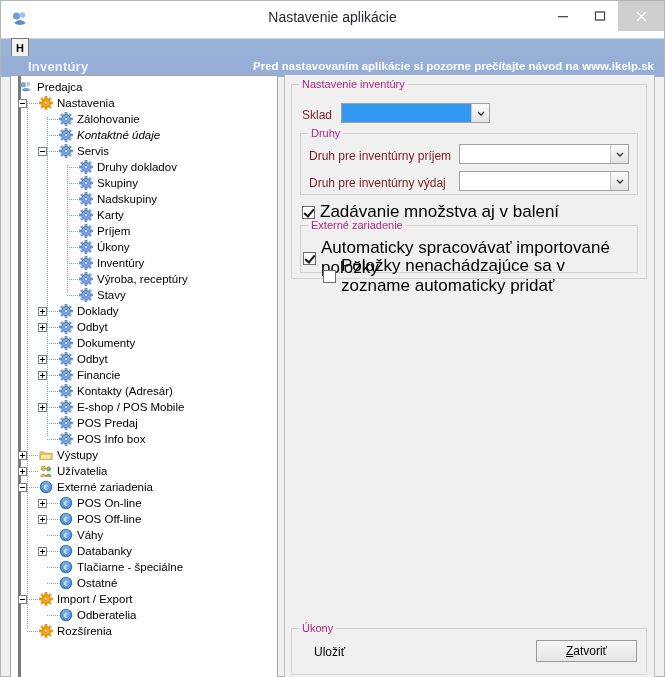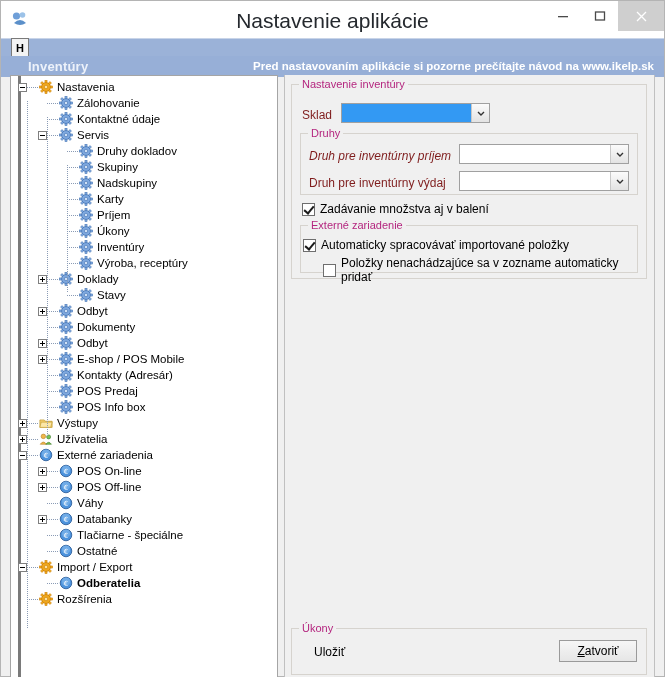--- a/index.html
+++ b/index.html
@@ -32,21 +32,21 @@
   }
   .app-icon {
     position: absolute;
     left: 10px; top: 9px;
     width: 18px; height: 18px;
   }
   .title-text {
     position: absolute;
     left: 0; right: 0; top: 8px;
     text-align: center;
-    font-size: 21px;
+    font-size: 14px;
     color: #25292e;
     font-family: "Liberation Sans", sans-serif;
   }
   .winbtns {
     position: absolute;
     right: 0; top: 0;
     display: flex;
     height: 30px;
   }
   .winbtn {
@@ -251,21 +251,21 @@
     background: linear-gradient(to bottom, #fbfbfb, #e3e3e3);
     border-left: 1px solid #c8c8c8;
     display: flex; align-items: center; justify-content: center;
   }
   .combo .carrow svg { display: block; }
 
   .cbrow {
     position: absolute;
     display: flex;
     align-items: center;
-    font-size: 12px;
+    font-size: 17px;
   }
   .cbox {
     width: 13px; height: 13px;
     border: 1px solid #6e6e6e;
     background: #ffffff;
     box-sizing: border-box;
     margin-right: 5px;
     position: relative;
     flex: none;
   }
@@ -341,20 +341,28 @@
     <div class="banner-left">Inventúry</div>
     <div class="banner-right">Pred nastavovaním aplikácie si pozorne prečítajte návod na www.ikelp.sk</div>
   </div>
 
   <div class="body-area">
 
     <div class="tree-panel">
       <div class="tree-scroll-left"></div>
       <div class="tree" id="tree-root">
           <div class="trow">
+            <span class="ticon" style="left: 8px;"><svg width="14" height="14" viewBox="0 0 18 18">
+                <circle cx="5.5" cy="6" r="3.4" fill="#7fa8db"></circle>
+                <circle cx="11.8" cy="5.2" r="2.6" fill="#a9cbeb"></circle>
+                <path d="M3 13 Q9 7.5 15 13 Q9 16.5 3 13 Z" fill="#6b98cd"></path>
+              </svg></span>
+            <span class="tlabel-abs" style="left: 26px;">Predajca</span>
+          </div>
+          <div class="trow">
             <span class="hline" style="left: 16px; width: 11px;"></span>
             <span class="expander" style="left: 7px;"></span>
             <span class="ticon" style="left: 28px;"><svg width="14" height="14" viewBox="0 0 16 16">
                 <rect x="6.8" y="0.4" width="2.4" height="3.6" fill="#f0a91e" stroke="#c97d06" stroke-width="0.6" transform="rotate(0 8 8)"></rect>
                 <rect x="6.8" y="0.4" width="2.4" height="3.6" fill="#f0a91e" stroke="#c97d06" stroke-width="0.6" transform="rotate(45 8 8)"></rect>
                 <rect x="6.8" y="0.4" width="2.4" height="3.6" fill="#f0a91e" stroke="#c97d06" stroke-width="0.6" transform="rotate(90 8 8)"></rect>
                 <rect x="6.8" y="0.4" width="2.4" height="3.6" fill="#f0a91e" stroke="#c97d06" stroke-width="0.6" transform="rotate(135 8 8)"></rect>
                 <rect x="6.8" y="0.4" width="2.4" height="3.6" fill="#f0a91e" stroke="#c97d06" stroke-width="0.6" transform="rotate(180 8 8)"></rect>
                 <rect x="6.8" y="0.4" width="2.4" height="3.6" fill="#f0a91e" stroke="#c97d06" stroke-width="0.6" transform="rotate(225 8 8)"></rect>
                 <rect x="6.8" y="0.4" width="2.4" height="3.6" fill="#f0a91e" stroke="#c97d06" stroke-width="0.6" transform="rotate(270 8 8)"></rect>
@@ -387,21 +395,21 @@
                 <rect x="6.8" y="0.4" width="2.4" height="3.6" fill="#7fa9e0" stroke="#3f6fae" stroke-width="0.6" transform="rotate(45 8 8)"></rect>
                 <rect x="6.8" y="0.4" width="2.4" height="3.6" fill="#7fa9e0" stroke="#3f6fae" stroke-width="0.6" transform="rotate(90 8 8)"></rect>
                 <rect x="6.8" y="0.4" width="2.4" height="3.6" fill="#7fa9e0" stroke="#3f6fae" stroke-width="0.6" transform="rotate(135 8 8)"></rect>
                 <rect x="6.8" y="0.4" width="2.4" height="3.6" fill="#7fa9e0" stroke="#3f6fae" stroke-width="0.6" transform="rotate(180 8 8)"></rect>
                 <rect x="6.8" y="0.4" width="2.4" height="3.6" fill="#7fa9e0" stroke="#3f6fae" stroke-width="0.6" transform="rotate(225 8 8)"></rect>
                 <rect x="6.8" y="0.4" width="2.4" height="3.6" fill="#7fa9e0" stroke="#3f6fae" stroke-width="0.6" transform="rotate(270 8 8)"></rect>
                 <rect x="6.8" y="0.4" width="2.4" height="3.6" fill="#7fa9e0" stroke="#3f6fae" stroke-width="0.6" transform="rotate(315 8 8)"></rect>
                 <circle cx="8" cy="8" r="5" fill="#7fa9e0" stroke="#3f6fae" stroke-width="0.8"></circle>
                 <circle cx="8" cy="8" r="2" fill="#cfe0f5" stroke="#3f6fae" stroke-width="0.7"></circle>
               </svg></span>
-            <span class="tlabel-abs" style="left: 66px;">Kontaktné údaje</span>
+            <span class="tlabel-abs" style="left: 66px; font-style: italic;">Kontaktné údaje</span>
           </div>
           <div class="trow">
             <span class="hline" style="left: 36px; width: 11px;"></span>
             <span class="expander" style="left: 27px;"></span>
             <span class="ticon" style="left: 48px;"><svg width="14" height="14" viewBox="0 0 16 16">
                 <rect x="6.8" y="0.4" width="2.4" height="3.6" fill="#7fa9e0" stroke="#3f6fae" stroke-width="0.6" transform="rotate(0 8 8)"></rect>
                 <rect x="6.8" y="0.4" width="2.4" height="3.6" fill="#7fa9e0" stroke="#3f6fae" stroke-width="0.6" transform="rotate(45 8 8)"></rect>
                 <rect x="6.8" y="0.4" width="2.4" height="3.6" fill="#7fa9e0" stroke="#3f6fae" stroke-width="0.6" transform="rotate(90 8 8)"></rect>
                 <rect x="6.8" y="0.4" width="2.4" height="3.6" fill="#7fa9e0" stroke="#3f6fae" stroke-width="0.6" transform="rotate(135 8 8)"></rect>
                 <rect x="6.8" y="0.4" width="2.4" height="3.6" fill="#7fa9e0" stroke="#3f6fae" stroke-width="0.6" transform="rotate(180 8 8)"></rect>
@@ -535,37 +543,20 @@
                 <rect x="6.8" y="0.4" width="2.4" height="3.6" fill="#7fa9e0" stroke="#3f6fae" stroke-width="0.6" transform="rotate(180 8 8)"></rect>
                 <rect x="6.8" y="0.4" width="2.4" height="3.6" fill="#7fa9e0" stroke="#3f6fae" stroke-width="0.6" transform="rotate(225 8 8)"></rect>
                 <rect x="6.8" y="0.4" width="2.4" height="3.6" fill="#7fa9e0" stroke="#3f6fae" stroke-width="0.6" transform="rotate(270 8 8)"></rect>
                 <rect x="6.8" y="0.4" width="2.4" height="3.6" fill="#7fa9e0" stroke="#3f6fae" stroke-width="0.6" transform="rotate(315 8 8)"></rect>
                 <circle cx="8" cy="8" r="5" fill="#7fa9e0" stroke="#3f6fae" stroke-width="0.8"></circle>
                 <circle cx="8" cy="8" r="2" fill="#cfe0f5" stroke="#3f6fae" stroke-width="0.7"></circle>
               </svg></span>
             <span class="tlabel-abs" style="left: 86px;">Výroba, receptúry</span>
           </div>
           <div class="trow">
-            <span class="hline" style="left: 36px; width: 11px;"></span>
-            <span class="expander plus" style="left: 27px;"></span>
-            <span class="ticon" style="left: 48px;"><svg width="14" height="14" viewBox="0 0 16 16">
-                <rect x="6.8" y="0.4" width="2.4" height="3.6" fill="#7fa9e0" stroke="#3f6fae" stroke-width="0.6" transform="rotate(0 8 8)"></rect>
-                <rect x="6.8" y="0.4" width="2.4" height="3.6" fill="#7fa9e0" stroke="#3f6fae" stroke-width="0.6" transform="rotate(45 8 8)"></rect>
-                <rect x="6.8" y="0.4" width="2.4" height="3.6" fill="#7fa9e0" stroke="#3f6fae" stroke-width="0.6" transform="rotate(90 8 8)"></rect>
-                <rect x="6.8" y="0.4" width="2.4" height="3.6" fill="#7fa9e0" stroke="#3f6fae" stroke-width="0.6" transform="rotate(135 8 8)"></rect>
-                <rect x="6.8" y="0.4" width="2.4" height="3.6" fill="#7fa9e0" stroke="#3f6fae" stroke-width="0.6" transform="rotate(180 8 8)"></rect>
-                <rect x="6.8" y="0.4" width="2.4" height="3.6" fill="#7fa9e0" stroke="#3f6fae" stroke-width="0.6" transform="rotate(225 8 8)"></rect>
-                <rect x="6.8" y="0.4" width="2.4" height="3.6" fill="#7fa9e0" stroke="#3f6fae" stroke-width="0.6" transform="rotate(270 8 8)"></rect>
-                <rect x="6.8" y="0.4" width="2.4" height="3.6" fill="#7fa9e0" stroke="#3f6fae" stroke-width="0.6" transform="rotate(315 8 8)"></rect>
-                <circle cx="8" cy="8" r="5" fill="#7fa9e0" stroke="#3f6fae" stroke-width="0.8"></circle>
-                <circle cx="8" cy="8" r="2" fill="#cfe0f5" stroke="#3f6fae" stroke-width="0.7"></circle>
-              </svg></span>
-            <span class="tlabel-abs" style="left: 66px;">Doklady</span>
-          </div>
-          <div class="trow">
             <span class="hline" style="left: 56px; width: 11px;"></span>
             <span class="ticon" style="left: 68px;"><svg width="14" height="14" viewBox="0 0 16 16">
                 <rect x="6.8" y="0.4" width="2.4" height="3.6" fill="#7fa9e0" stroke="#3f6fae" stroke-width="0.6" transform="rotate(0 8 8)"></rect>
                 <rect x="6.8" y="0.4" width="2.4" height="3.6" fill="#7fa9e0" stroke="#3f6fae" stroke-width="0.6" transform="rotate(45 8 8)"></rect>
                 <rect x="6.8" y="0.4" width="2.4" height="3.6" fill="#7fa9e0" stroke="#3f6fae" stroke-width="0.6" transform="rotate(90 8 8)"></rect>
                 <rect x="6.8" y="0.4" width="2.4" height="3.6" fill="#7fa9e0" stroke="#3f6fae" stroke-width="0.6" transform="rotate(135 8 8)"></rect>
                 <rect x="6.8" y="0.4" width="2.4" height="3.6" fill="#7fa9e0" stroke="#3f6fae" stroke-width="0.6" transform="rotate(180 8 8)"></rect>
                 <rect x="6.8" y="0.4" width="2.4" height="3.6" fill="#7fa9e0" stroke="#3f6fae" stroke-width="0.6" transform="rotate(225 8 8)"></rect>
                 <rect x="6.8" y="0.4" width="2.4" height="3.6" fill="#7fa9e0" stroke="#3f6fae" stroke-width="0.6" transform="rotate(270 8 8)"></rect>
                 <rect x="6.8" y="0.4" width="2.4" height="3.6" fill="#7fa9e0" stroke="#3f6fae" stroke-width="0.6" transform="rotate(315 8 8)"></rect>
@@ -582,20 +573,37 @@
                 <rect x="6.8" y="0.4" width="2.4" height="3.6" fill="#7fa9e0" stroke="#3f6fae" stroke-width="0.6" transform="rotate(45 8 8)"></rect>
                 <rect x="6.8" y="0.4" width="2.4" height="3.6" fill="#7fa9e0" stroke="#3f6fae" stroke-width="0.6" transform="rotate(90 8 8)"></rect>
                 <rect x="6.8" y="0.4" width="2.4" height="3.6" fill="#7fa9e0" stroke="#3f6fae" stroke-width="0.6" transform="rotate(135 8 8)"></rect>
                 <rect x="6.8" y="0.4" width="2.4" height="3.6" fill="#7fa9e0" stroke="#3f6fae" stroke-width="0.6" transform="rotate(180 8 8)"></rect>
                 <rect x="6.8" y="0.4" width="2.4" height="3.6" fill="#7fa9e0" stroke="#3f6fae" stroke-width="0.6" transform="rotate(225 8 8)"></rect>
                 <rect x="6.8" y="0.4" width="2.4" height="3.6" fill="#7fa9e0" stroke="#3f6fae" stroke-width="0.6" transform="rotate(270 8 8)"></rect>
                 <rect x="6.8" y="0.4" width="2.4" height="3.6" fill="#7fa9e0" stroke="#3f6fae" stroke-width="0.6" transform="rotate(315 8 8)"></rect>
                 <circle cx="8" cy="8" r="5" fill="#7fa9e0" stroke="#3f6fae" stroke-width="0.8"></circle>
                 <circle cx="8" cy="8" r="2" fill="#cfe0f5" stroke="#3f6fae" stroke-width="0.7"></circle>
               </svg></span>
+            <span class="tlabel-abs" style="left: 66px;">Doklady</span>
+          </div>
+          <div class="trow">
+            <span class="hline" style="left: 36px; width: 11px;"></span>
+            <span class="expander plus" style="left: 27px;"></span>
+            <span class="ticon" style="left: 48px;"><svg width="14" height="14" viewBox="0 0 16 16">
+                <rect x="6.8" y="0.4" width="2.4" height="3.6" fill="#7fa9e0" stroke="#3f6fae" stroke-width="0.6" transform="rotate(0 8 8)"></rect>
+                <rect x="6.8" y="0.4" width="2.4" height="3.6" fill="#7fa9e0" stroke="#3f6fae" stroke-width="0.6" transform="rotate(45 8 8)"></rect>
+                <rect x="6.8" y="0.4" width="2.4" height="3.6" fill="#7fa9e0" stroke="#3f6fae" stroke-width="0.6" transform="rotate(90 8 8)"></rect>
+                <rect x="6.8" y="0.4" width="2.4" height="3.6" fill="#7fa9e0" stroke="#3f6fae" stroke-width="0.6" transform="rotate(135 8 8)"></rect>
+                <rect x="6.8" y="0.4" width="2.4" height="3.6" fill="#7fa9e0" stroke="#3f6fae" stroke-width="0.6" transform="rotate(180 8 8)"></rect>
+                <rect x="6.8" y="0.4" width="2.4" height="3.6" fill="#7fa9e0" stroke="#3f6fae" stroke-width="0.6" transform="rotate(225 8 8)"></rect>
+                <rect x="6.8" y="0.4" width="2.4" height="3.6" fill="#7fa9e0" stroke="#3f6fae" stroke-width="0.6" transform="rotate(270 8 8)"></rect>
+                <rect x="6.8" y="0.4" width="2.4" height="3.6" fill="#7fa9e0" stroke="#3f6fae" stroke-width="0.6" transform="rotate(315 8 8)"></rect>
+                <circle cx="8" cy="8" r="5" fill="#7fa9e0" stroke="#3f6fae" stroke-width="0.8"></circle>
+                <circle cx="8" cy="8" r="2" fill="#cfe0f5" stroke="#3f6fae" stroke-width="0.7"></circle>
+              </svg></span>
             <span class="tlabel-abs" style="left: 66px;">Odbyt</span>
           </div>
           <div class="trow">
             <span class="hline" style="left: 36px; width: 11px;"></span>
             <span class="ticon" style="left: 48px;"><svg width="14" height="14" viewBox="0 0 16 16">
                 <rect x="6.8" y="0.4" width="2.4" height="3.6" fill="#7fa9e0" stroke="#3f6fae" stroke-width="0.6" transform="rotate(0 8 8)"></rect>
                 <rect x="6.8" y="0.4" width="2.4" height="3.6" fill="#7fa9e0" stroke="#3f6fae" stroke-width="0.6" transform="rotate(45 8 8)"></rect>
                 <rect x="6.8" y="0.4" width="2.4" height="3.6" fill="#7fa9e0" stroke="#3f6fae" stroke-width="0.6" transform="rotate(90 8 8)"></rect>
                 <rect x="6.8" y="0.4" width="2.4" height="3.6" fill="#7fa9e0" stroke="#3f6fae" stroke-width="0.6" transform="rotate(135 8 8)"></rect>
                 <rect x="6.8" y="0.4" width="2.4" height="3.6" fill="#7fa9e0" stroke="#3f6fae" stroke-width="0.6" transform="rotate(180 8 8)"></rect>
@@ -632,37 +640,54 @@
                 <rect x="6.8" y="0.4" width="2.4" height="3.6" fill="#7fa9e0" stroke="#3f6fae" stroke-width="0.6" transform="rotate(45 8 8)"></rect>
                 <rect x="6.8" y="0.4" width="2.4" height="3.6" fill="#7fa9e0" stroke="#3f6fae" stroke-width="0.6" transform="rotate(90 8 8)"></rect>
                 <rect x="6.8" y="0.4" width="2.4" height="3.6" fill="#7fa9e0" stroke="#3f6fae" stroke-width="0.6" transform="rotate(135 8 8)"></rect>
                 <rect x="6.8" y="0.4" width="2.4" height="3.6" fill="#7fa9e0" stroke="#3f6fae" stroke-width="0.6" transform="rotate(180 8 8)"></rect>
                 <rect x="6.8" y="0.4" width="2.4" height="3.6" fill="#7fa9e0" stroke="#3f6fae" stroke-width="0.6" transform="rotate(225 8 8)"></rect>
                 <rect x="6.8" y="0.4" width="2.4" height="3.6" fill="#7fa9e0" stroke="#3f6fae" stroke-width="0.6" transform="rotate(270 8 8)"></rect>
                 <rect x="6.8" y="0.4" width="2.4" height="3.6" fill="#7fa9e0" stroke="#3f6fae" stroke-width="0.6" transform="rotate(315 8 8)"></rect>
                 <circle cx="8" cy="8" r="5" fill="#7fa9e0" stroke="#3f6fae" stroke-width="0.8"></circle>
                 <circle cx="8" cy="8" r="2" fill="#cfe0f5" stroke="#3f6fae" stroke-width="0.7"></circle>
               </svg></span>
+            <span class="tlabel-abs" style="left: 66px;">Financie</span>
+          </div>
+          <div class="trow">
+            <span class="hline" style="left: 36px; width: 11px;"></span>
+            <span class="ticon" style="left: 48px;"><svg width="14" height="14" viewBox="0 0 16 16">
+                <rect x="6.8" y="0.4" width="2.4" height="3.6" fill="#7fa9e0" stroke="#3f6fae" stroke-width="0.6" transform="rotate(0 8 8)"></rect>
+                <rect x="6.8" y="0.4" width="2.4" height="3.6" fill="#7fa9e0" stroke="#3f6fae" stroke-width="0.6" transform="rotate(45 8 8)"></rect>
+                <rect x="6.8" y="0.4" width="2.4" height="3.6" fill="#7fa9e0" stroke="#3f6fae" stroke-width="0.6" transform="rotate(90 8 8)"></rect>
+                <rect x="6.8" y="0.4" width="2.4" height="3.6" fill="#7fa9e0" stroke="#3f6fae" stroke-width="0.6" transform="rotate(135 8 8)"></rect>
+                <rect x="6.8" y="0.4" width="2.4" height="3.6" fill="#7fa9e0" stroke="#3f6fae" stroke-width="0.6" transform="rotate(180 8 8)"></rect>
+                <rect x="6.8" y="0.4" width="2.4" height="3.6" fill="#7fa9e0" stroke="#3f6fae" stroke-width="0.6" transform="rotate(225 8 8)"></rect>
+                <rect x="6.8" y="0.4" width="2.4" height="3.6" fill="#7fa9e0" stroke="#3f6fae" stroke-width="0.6" transform="rotate(270 8 8)"></rect>
+                <rect x="6.8" y="0.4" width="2.4" height="3.6" fill="#7fa9e0" stroke="#3f6fae" stroke-width="0.6" transform="rotate(315 8 8)"></rect>
+                <circle cx="8" cy="8" r="5" fill="#7fa9e0" stroke="#3f6fae" stroke-width="0.8"></circle>
+                <circle cx="8" cy="8" r="2" fill="#cfe0f5" stroke="#3f6fae" stroke-width="0.7"></circle>
+              </svg></span>
+            <span class="tlabel-abs" style="left: 66px;">Kontakty (Adresár)</span>
+          </div>
+          <div class="trow">
+            <span class="hline" style="left: 36px; width: 11px;"></span>
+            <span class="expander plus" style="left: 27px;"></span>
+            <span class="ticon" style="left: 48px;"><svg width="14" height="14" viewBox="0 0 16 16">
+                <rect x="6.8" y="0.4" width="2.4" height="3.6" fill="#7fa9e0" stroke="#3f6fae" stroke-width="0.6" transform="rotate(0 8 8)"></rect>
+                <rect x="6.8" y="0.4" width="2.4" height="3.6" fill="#7fa9e0" stroke="#3f6fae" stroke-width="0.6" transform="rotate(45 8 8)"></rect>
+                <rect x="6.8" y="0.4" width="2.4" height="3.6" fill="#7fa9e0" stroke="#3f6fae" stroke-width="0.6" transform="rotate(90 8 8)"></rect>
+                <rect x="6.8" y="0.4" width="2.4" height="3.6" fill="#7fa9e0" stroke="#3f6fae" stroke-width="0.6" transform="rotate(135 8 8)"></rect>
+                <rect x="6.8" y="0.4" width="2.4" height="3.6" fill="#7fa9e0" stroke="#3f6fae" stroke-width="0.6" transform="rotate(180 8 8)"></rect>
+                <rect x="6.8" y="0.4" width="2.4" height="3.6" fill="#7fa9e0" stroke="#3f6fae" stroke-width="0.6" transform="rotate(225 8 8)"></rect>
+                <rect x="6.8" y="0.4" width="2.4" height="3.6" fill="#7fa9e0" stroke="#3f6fae" stroke-width="0.6" transform="rotate(270 8 8)"></rect>
+                <rect x="6.8" y="0.4" width="2.4" height="3.6" fill="#7fa9e0" stroke="#3f6fae" stroke-width="0.6" transform="rotate(315 8 8)"></rect>
+                <circle cx="8" cy="8" r="5" fill="#7fa9e0" stroke="#3f6fae" stroke-width="0.8"></circle>
+                <circle cx="8" cy="8" r="2" fill="#cfe0f5" stroke="#3f6fae" stroke-width="0.7"></circle>
+              </svg></span>
             <span class="tlabel-abs" style="left: 66px;">E-shop / POS Mobile</span>
-          </div>
-          <div class="trow">
-            <span class="hline" style="left: 36px; width: 11px;"></span>
-            <span class="ticon" style="left: 48px;"><svg width="14" height="14" viewBox="0 0 16 16">
-                <rect x="6.8" y="0.4" width="2.4" height="3.6" fill="#7fa9e0" stroke="#3f6fae" stroke-width="0.6" transform="rotate(0 8 8)"></rect>
-                <rect x="6.8" y="0.4" width="2.4" height="3.6" fill="#7fa9e0" stroke="#3f6fae" stroke-width="0.6" transform="rotate(45 8 8)"></rect>
-                <rect x="6.8" y="0.4" width="2.4" height="3.6" fill="#7fa9e0" stroke="#3f6fae" stroke-width="0.6" transform="rotate(90 8 8)"></rect>
-                <rect x="6.8" y="0.4" width="2.4" height="3.6" fill="#7fa9e0" stroke="#3f6fae" stroke-width="0.6" transform="rotate(135 8 8)"></rect>
-                <rect x="6.8" y="0.4" width="2.4" height="3.6" fill="#7fa9e0" stroke="#3f6fae" stroke-width="0.6" transform="rotate(180 8 8)"></rect>
-                <rect x="6.8" y="0.4" width="2.4" height="3.6" fill="#7fa9e0" stroke="#3f6fae" stroke-width="0.6" transform="rotate(225 8 8)"></rect>
-                <rect x="6.8" y="0.4" width="2.4" height="3.6" fill="#7fa9e0" stroke="#3f6fae" stroke-width="0.6" transform="rotate(270 8 8)"></rect>
-                <rect x="6.8" y="0.4" width="2.4" height="3.6" fill="#7fa9e0" stroke="#3f6fae" stroke-width="0.6" transform="rotate(315 8 8)"></rect>
-                <circle cx="8" cy="8" r="5" fill="#7fa9e0" stroke="#3f6fae" stroke-width="0.8"></circle>
-                <circle cx="8" cy="8" r="2" fill="#cfe0f5" stroke="#3f6fae" stroke-width="0.7"></circle>
-              </svg></span>
-            <span class="tlabel-abs" style="left: 66px;">Kontakty (Adresár)</span>
           </div>
           <div class="trow">
             <span class="hline" style="left: 36px; width: 11px;"></span>
             <span class="ticon" style="left: 48px;"><svg width="14" height="14" viewBox="0 0 16 16">
                 <rect x="6.8" y="0.4" width="2.4" height="3.6" fill="#7fa9e0" stroke="#3f6fae" stroke-width="0.6" transform="rotate(0 8 8)"></rect>
                 <rect x="6.8" y="0.4" width="2.4" height="3.6" fill="#7fa9e0" stroke="#3f6fae" stroke-width="0.6" transform="rotate(45 8 8)"></rect>
                 <rect x="6.8" y="0.4" width="2.4" height="3.6" fill="#7fa9e0" stroke="#3f6fae" stroke-width="0.6" transform="rotate(90 8 8)"></rect>
                 <rect x="6.8" y="0.4" width="2.4" height="3.6" fill="#7fa9e0" stroke="#3f6fae" stroke-width="0.6" transform="rotate(135 8 8)"></rect>
                 <rect x="6.8" y="0.4" width="2.4" height="3.6" fill="#7fa9e0" stroke="#3f6fae" stroke-width="0.6" transform="rotate(180 8 8)"></rect>
                 <rect x="6.8" y="0.4" width="2.4" height="3.6" fill="#7fa9e0" stroke="#3f6fae" stroke-width="0.6" transform="rotate(225 8 8)"></rect>
@@ -793,21 +818,21 @@
               </svg></span>
             <span class="tlabel-abs" style="left: 46px;">Import / Export</span>
           </div>
           <div class="trow">
             <span class="hline" style="left: 36px; width: 11px;"></span>
             <span class="ticon" style="left: 48px;"><svg width="14" height="14" viewBox="0 0 16 16">
                 <circle cx="8" cy="8" r="6.6" fill="#4d93dd" stroke="#2b5e9b" stroke-width="1"></circle>
                 <circle cx="8" cy="6.2" r="4.6" fill="#8dc0ee" opacity="0.55"></circle>
                 <text x="8" y="11.2" font-size="8" font-family="DejaVu Sans, sans-serif" fill="#ffffff" text-anchor="middle">€</text>
               </svg></span>
-            <span class="tlabel-abs" style="left: 66px; font-weight: bold;">Odberatelia</span>
+            <span class="tlabel-abs" style="left: 66px;">Odberatelia</span>
           </div>
           <div class="trow">
             <span class="hline" style="left: 16px; width: 11px;"></span>
             <span class="ticon" style="left: 28px;"><svg width="14" height="14" viewBox="0 0 16 16">
                 <rect x="6.8" y="0.4" width="2.4" height="3.6" fill="#f0a91e" stroke="#c97d06" stroke-width="0.6" transform="rotate(0 8 8)"></rect>
                 <rect x="6.8" y="0.4" width="2.4" height="3.6" fill="#f0a91e" stroke="#c97d06" stroke-width="0.6" transform="rotate(45 8 8)"></rect>
                 <rect x="6.8" y="0.4" width="2.4" height="3.6" fill="#f0a91e" stroke="#c97d06" stroke-width="0.6" transform="rotate(90 8 8)"></rect>
                 <rect x="6.8" y="0.4" width="2.4" height="3.6" fill="#f0a91e" stroke="#c97d06" stroke-width="0.6" transform="rotate(135 8 8)"></rect>
                 <rect x="6.8" y="0.4" width="2.4" height="3.6" fill="#f0a91e" stroke="#c97d06" stroke-width="0.6" transform="rotate(180 8 8)"></rect>
                 <rect x="6.8" y="0.4" width="2.4" height="3.6" fill="#f0a91e" stroke="#c97d06" stroke-width="0.6" transform="rotate(225 8 8)"></rect>
@@ -835,21 +860,21 @@
           <div class="carrow">
             <svg width="10" height="10" viewBox="0 0 10 10">
                 <path d="M2 4 L5 7 L8 4" stroke="#333" stroke-width="1.4" fill="none"></path>
               </svg>
           </div>
         </div>
 
         <div class="groupbox" style="left:8px; top:48px; right:8px; height:62px;">
           <span class="group-label">Druhy</span>
 
-          <span class="flabel" style="left:8px; top:15px;font-style:italic;">Druh pre inventúrny príjem</span>
+          <span class="flabel" style="left:8px; top:15px;">Druh pre inventúrny príjem</span>
           <div class="combo" style="left:158px; top:10px; right:8px;">
             <div class="cfield"></div>
             <div class="carrow">
               <svg width="10" height="10" viewBox="0 0 10 10">
                   <path d="M2 4 L5 7 L8 4" stroke="#333" stroke-width="1.4" fill="none"></path>
                 </svg>
             </div>
           </div>
 
           <span class="flabel" style="left:8px; top:42px;">Druh pre inventúrny výdaj</span>
@@ -881,20 +906,20 @@
             <span>Položky nenachádzajúce sa v zozname automaticky pridať</span>
           </div>
         </div>
       </div>
 
       <div class="groupbox" style="left:6px; top:553px; right:7px; height:47px;">
         <span class="group-label">Úkony</span>
 
         <span class="linklike" style="left:22px; top:16px;">Uložiť</span>
 
-        <div class="btn" style="right:9px; top:11px; width:78px;">
+        <div class="btn" style="right:9px; top:11px; width:101px;">
           <span><u>Z</u><span>atvoriť</span></span>
         </div>
       </div>
 
     </div>
   </div>
 </div>
 
 </body></html>

